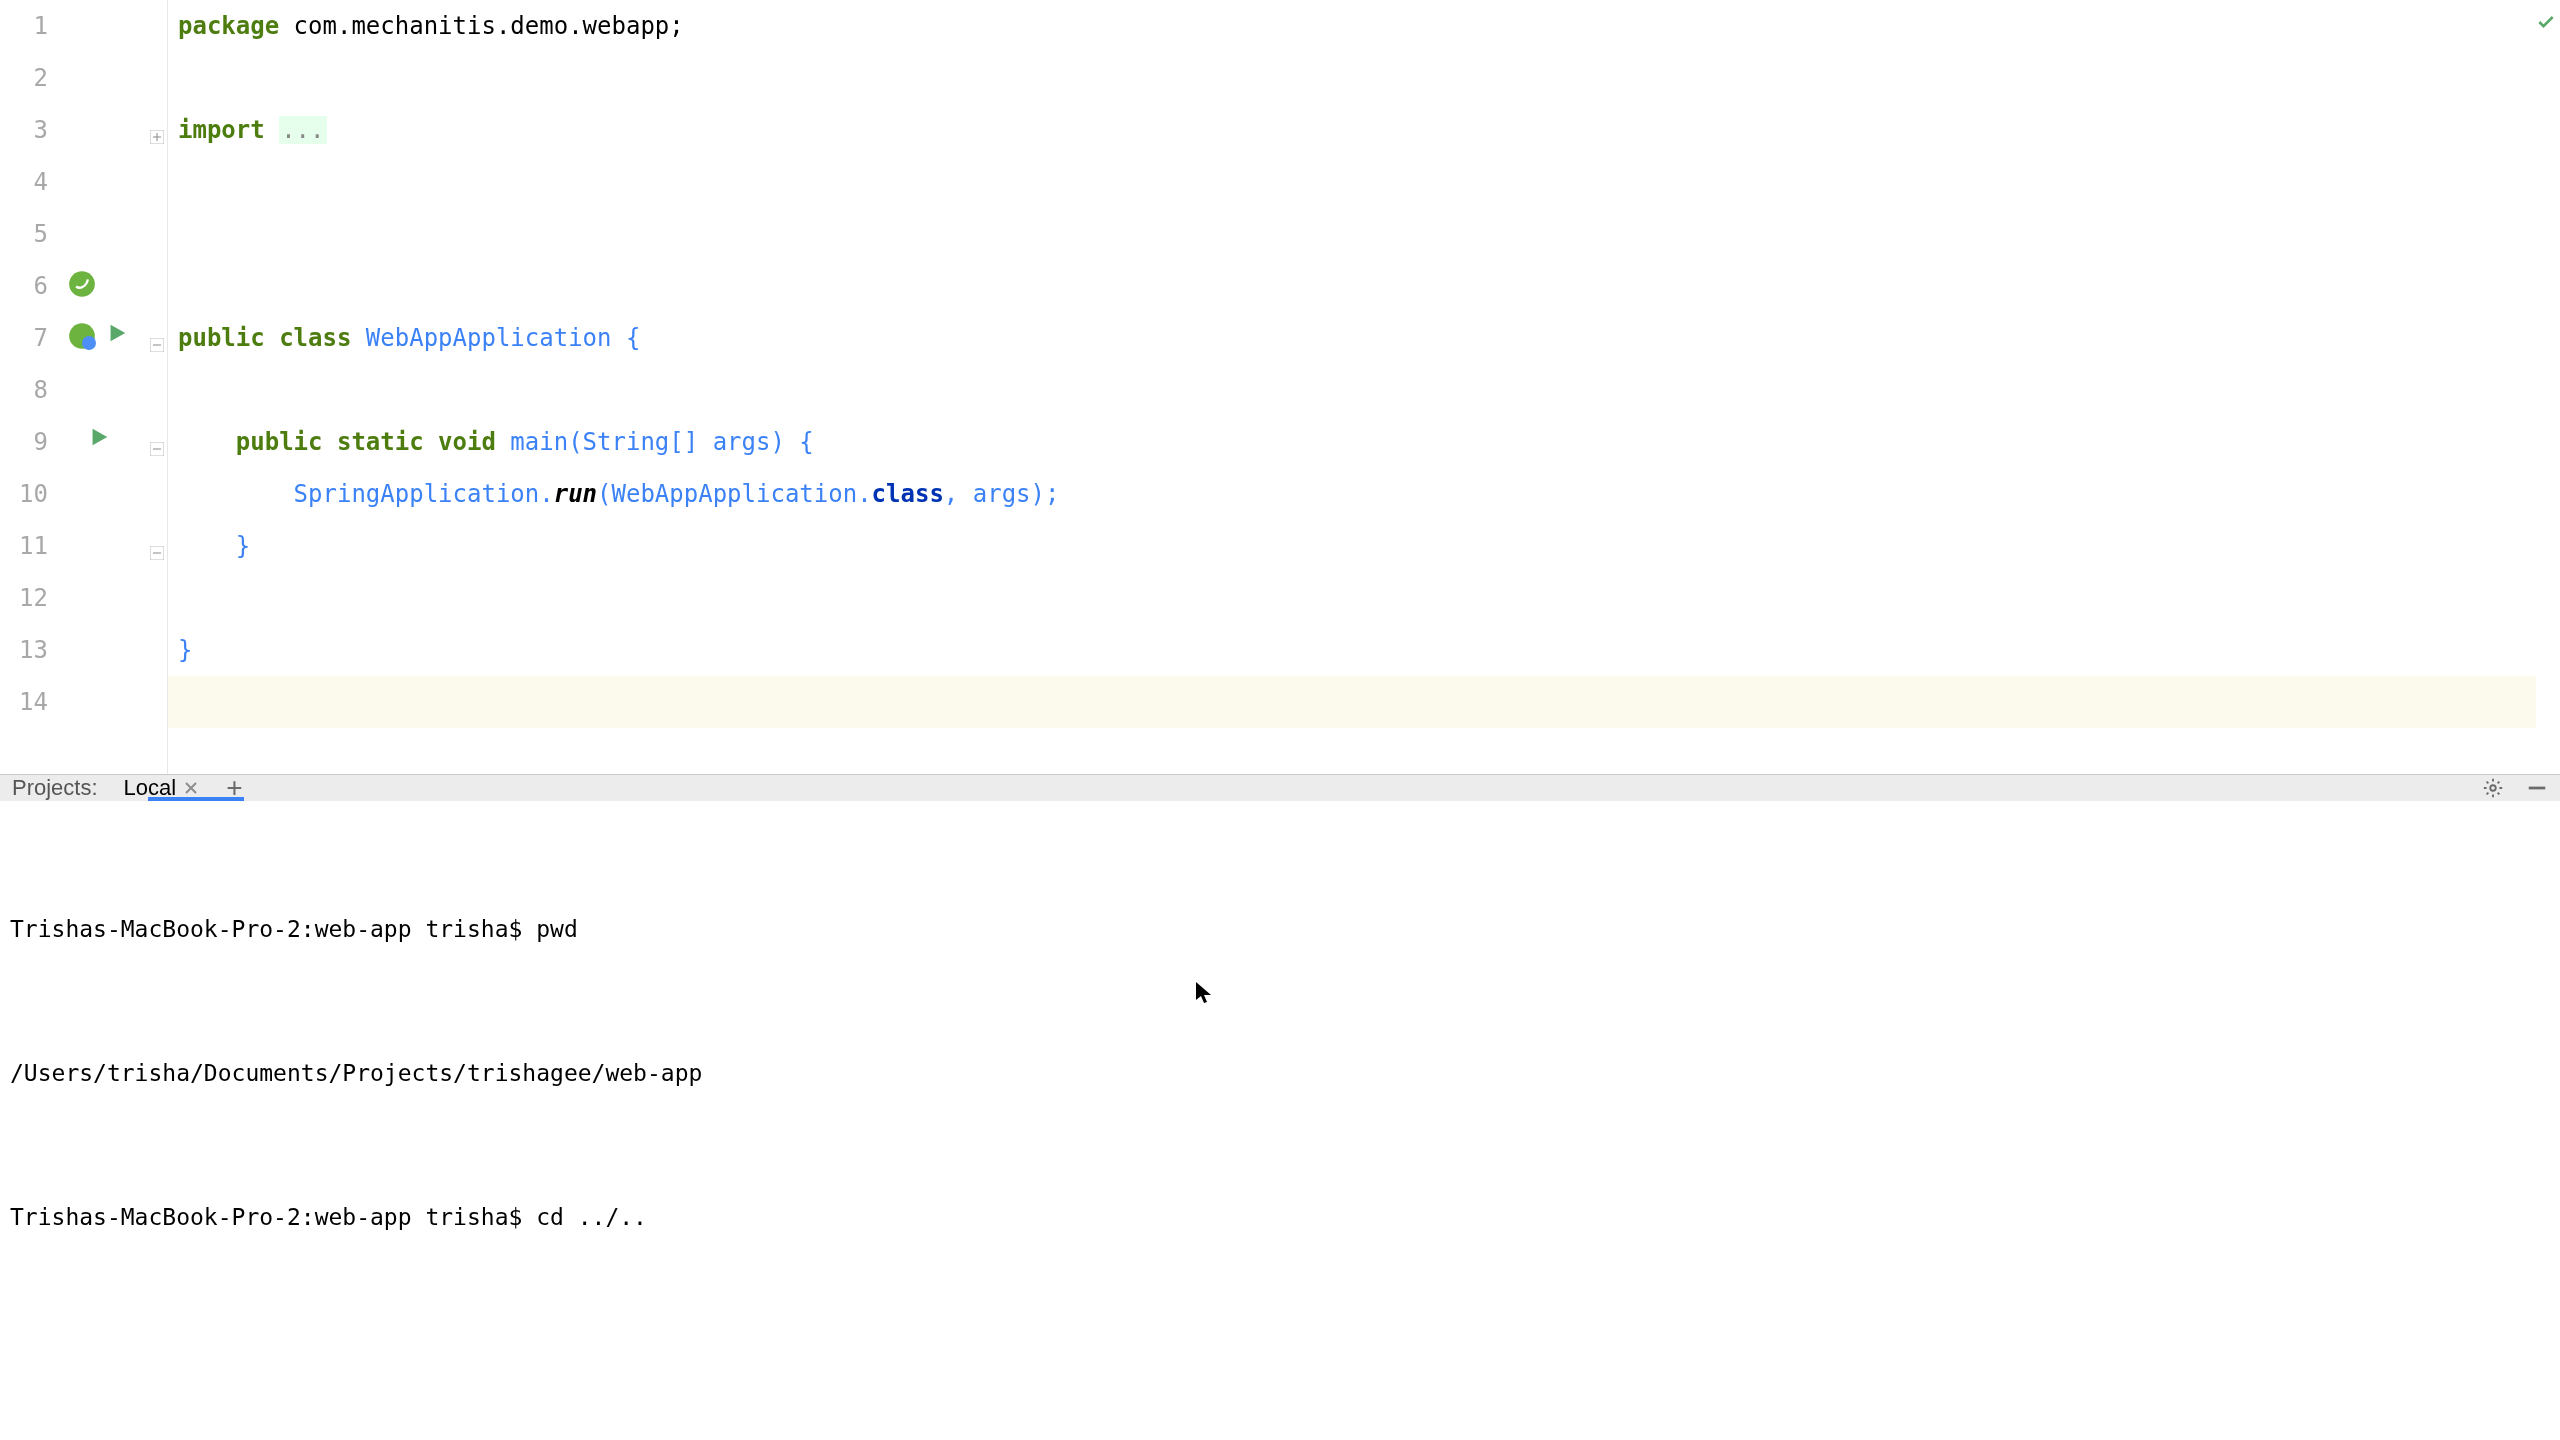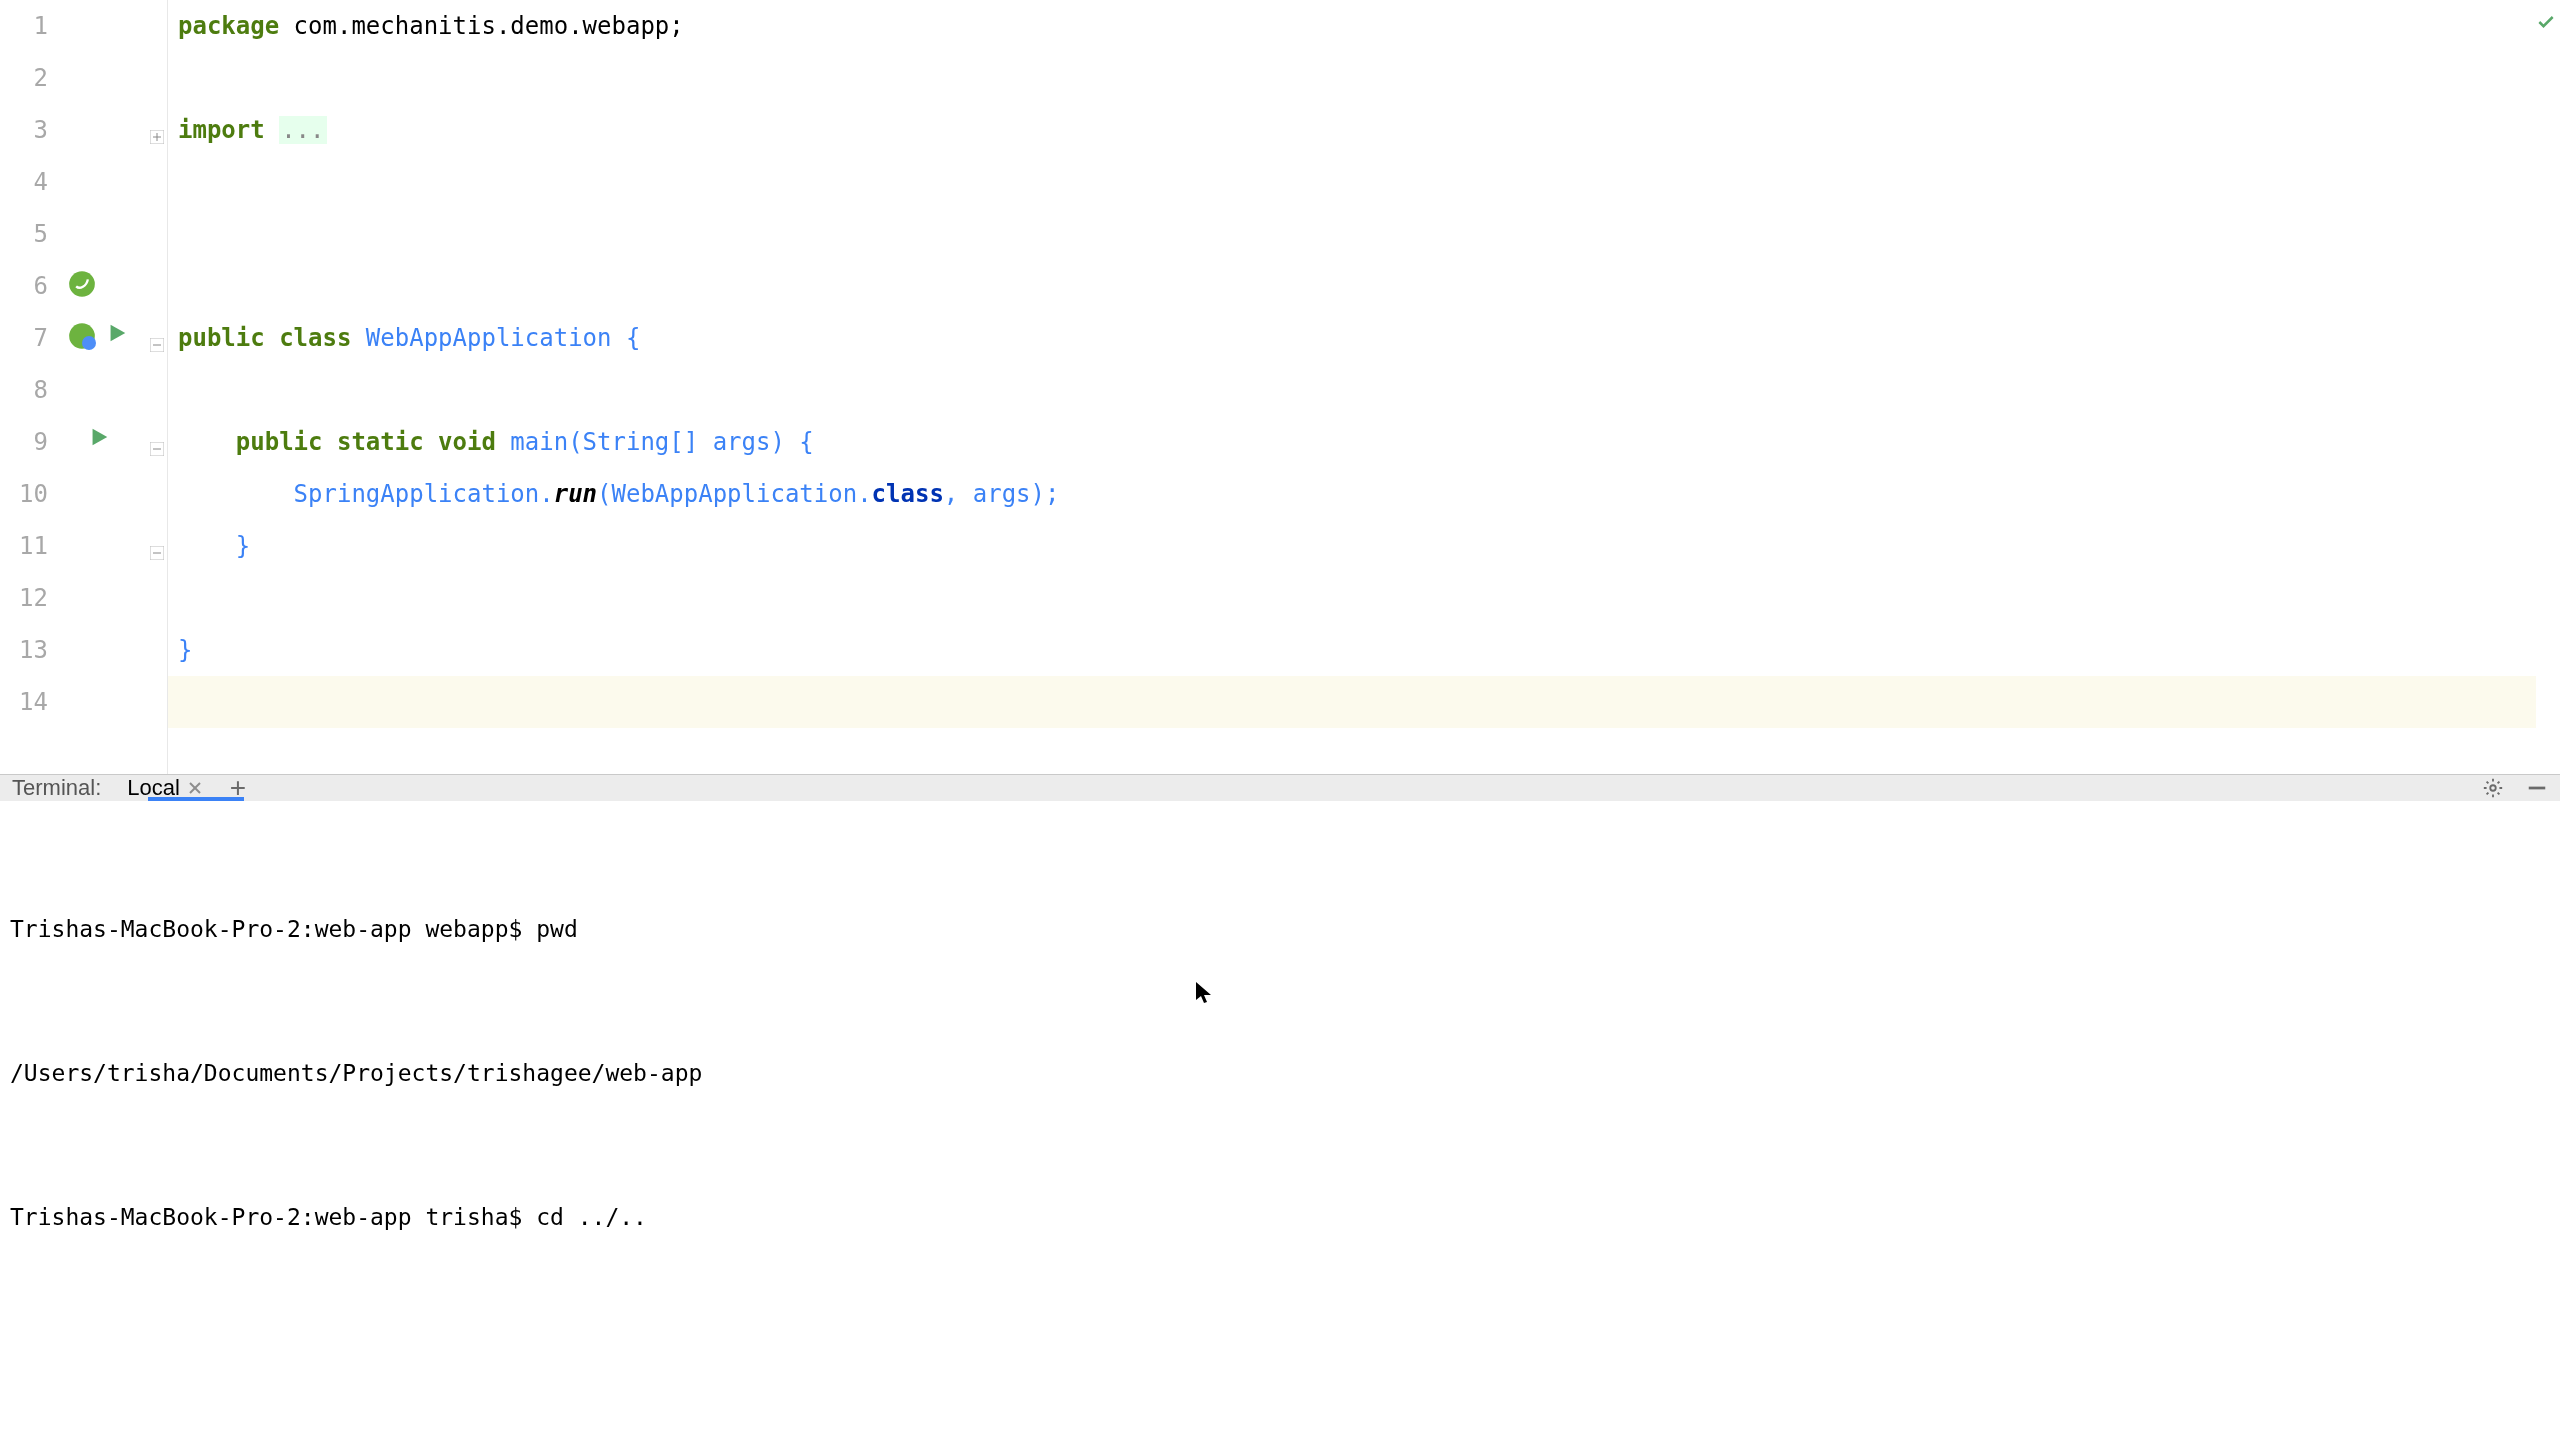--- a/index.html
+++ b/index.html
@@ -135,21 +135,21 @@
       <span class="chk-ok">
         <svg width="20" height="20" viewBox="0 0 24 24">
             <path d="M4 12l5 5L20 6" stroke="#59a869" stroke-width="3" fill="none"></path>
           </svg>
       </span>
     </div>
   </div>
 
   <div class="terminal-pane">
     <div class="term-header">
-      <span class="term-title-label">Terminal:</span>
+      <span class="term-title-label">Projects:</span>
       <span class="term-tab">
         <span>Local</span>
         <span class="icon-sm">
           <svg width="14" height="14" viewBox="0 0 14 14">
               <line x1="2" y1="2" x2="12" y2="12" stroke="#8d8d8d" stroke-width="2"></line>
               <line x1="12" y1="2" x2="2" y2="12" stroke="#8d8d8d" stroke-width="2"></line>
             </svg>
         </span>
       </span>
       <div class="term-tab-underline" style="left:148px;width:96px"></div>
@@ -162,21 +162,21 @@
             </svg>
         </span>
         <span class="icon-sm">
           <svg width="22" height="22" viewBox="0 0 24 24">
               <line x1="3" y1="12" x2="21" y2="12" stroke="#6a6a6a" stroke-width="3"></line>
             </svg>
         </span>
       </div>
     </div>
     <div class="term-body">
-      <div class="term-line">Trishas-MacBook-Pro-2:web-app webapp$ pwd</div>
+      <div class="term-line">Trishas-MacBook-Pro-2:web-app trisha$ pwd</div>
       <div class="term-line">/Users/trisha/Documents/Projects/trishagee/web-app</div>
       <div class="term-line">Trishas-MacBook-Pro-2:web-app trisha$ cd ../..</div>
       
       
       
       <span class="mouse-ptr" style="left:1084px;top:124px">
         <svg width="18" height="24" viewBox="0 0 18 24">
             <path d="M1 1l0 18 5-4 3 7 3-1-3-7 7 0z" fill="#000"></path>
           </svg>
       </span>

